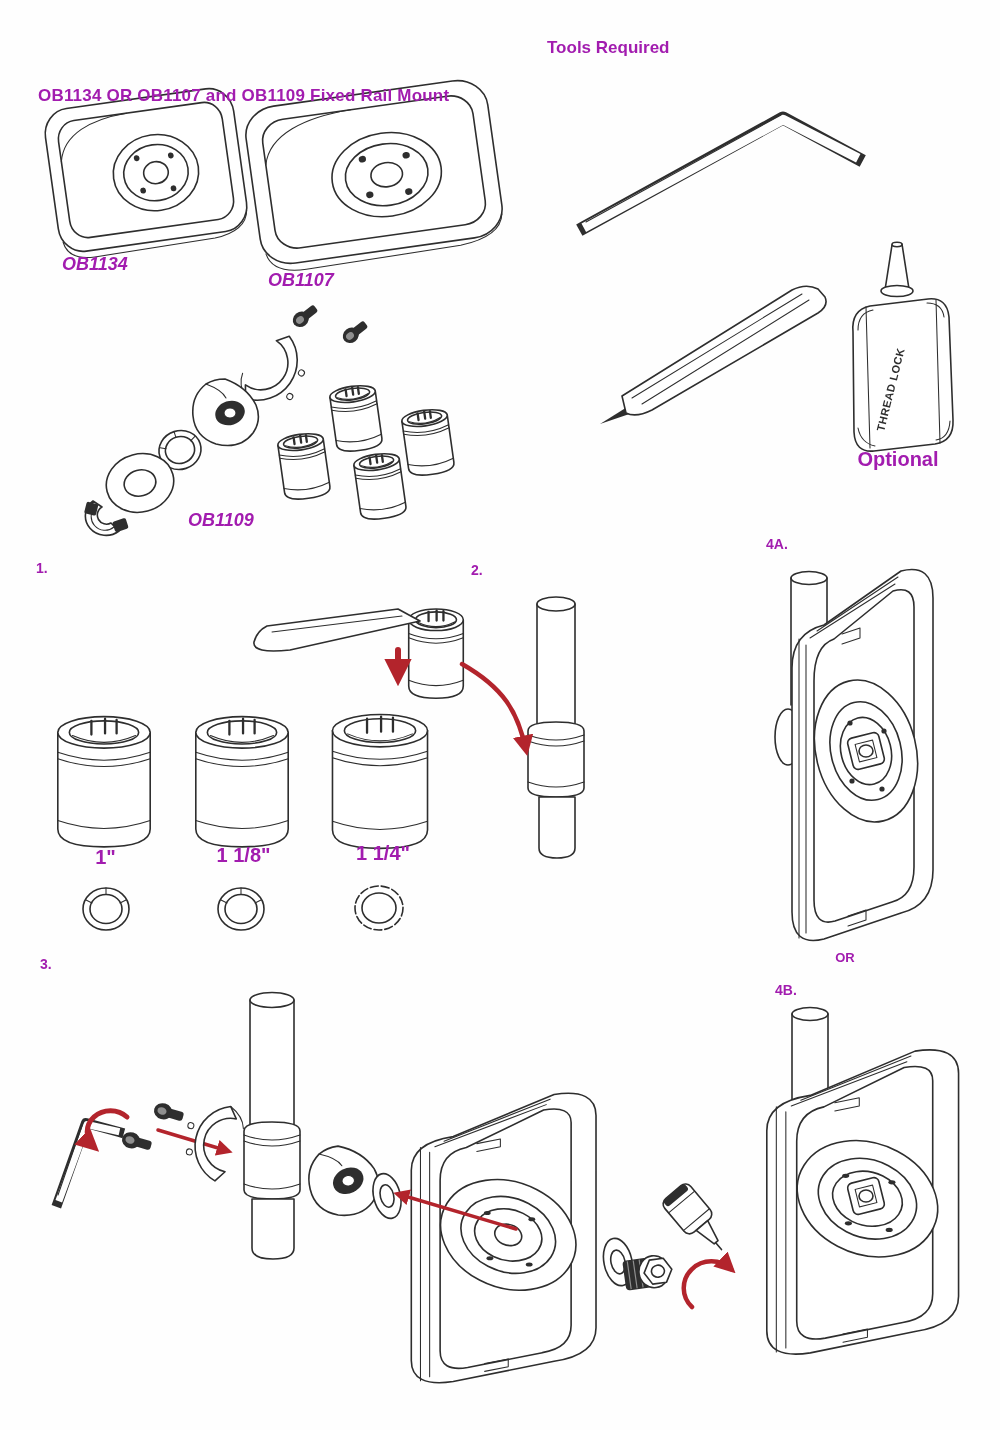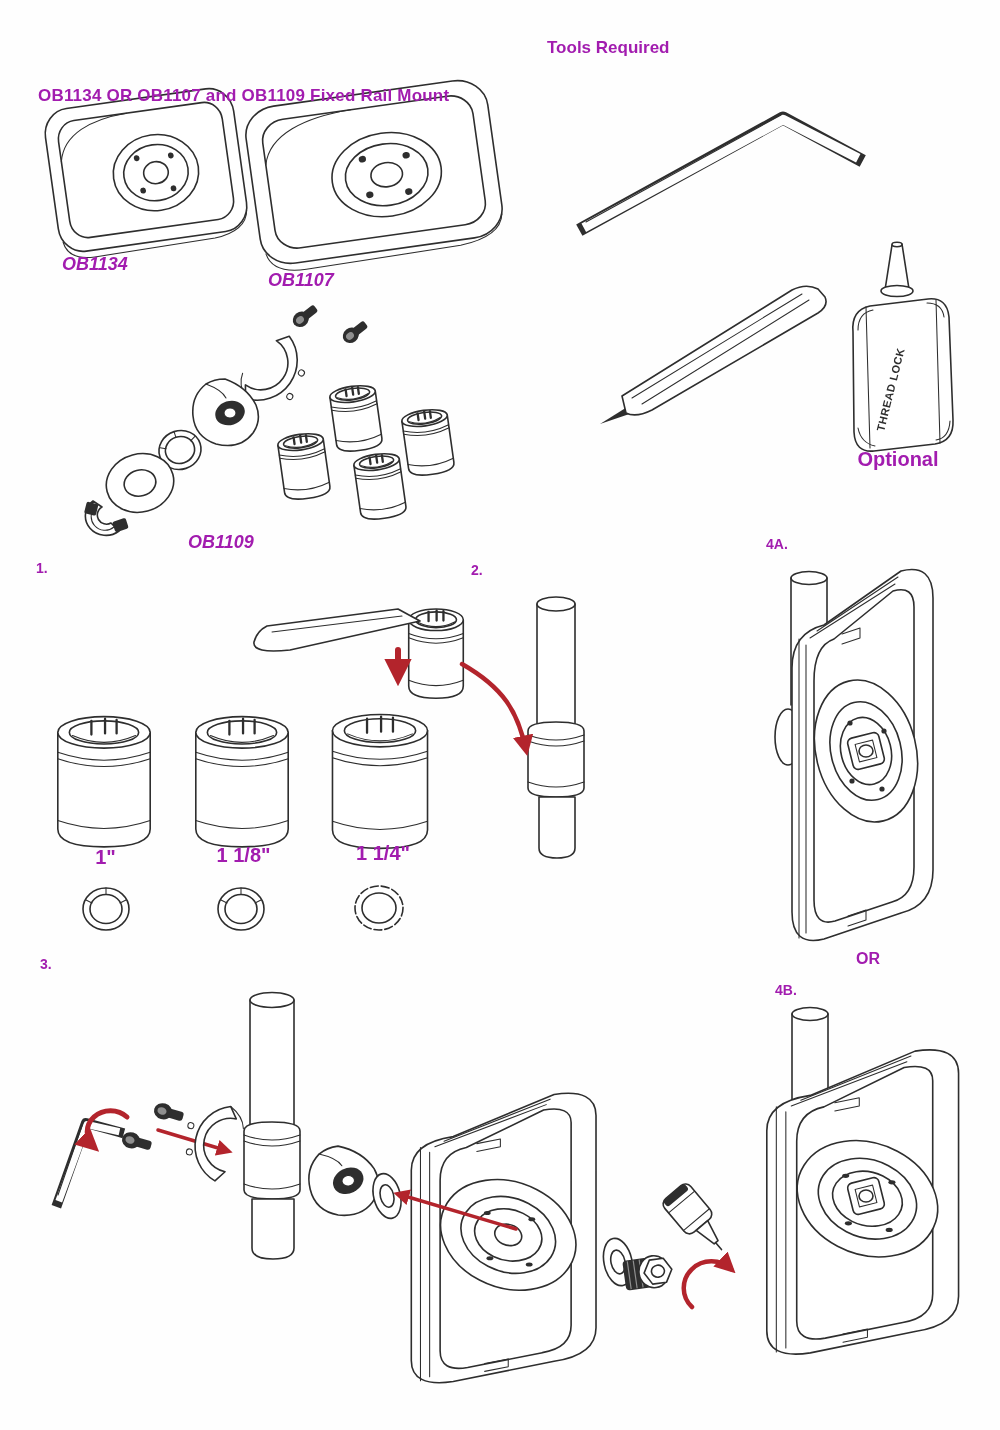--- a/index.html
+++ b/index.html
@@ -8,21 +8,21 @@
     font-family:"Liberation Sans",sans-serif;overflow:hidden;margin:0 auto;
   }
   .page svg{position:absolute;left:0;top:0;}
   .lbl{position:absolute;color:#a21caf;font-weight:bold;white-space:pre;}
   .t-title{font-size:17px;line-height:1.55;letter-spacing:.2px;}
   .t-head{font-size:17px;}
   .t-part{font-size:18px;text-align:left;font-style:italic;}
   .t-step{font-size:14px;}
   .t-size{font-size:20px;text-align:center;}
   .t-opt{font-size:20px;text-align:center;}
-  .t-or{font-size:16px;text-align:right;}
+  .t-or{font-size:13px;text-align:center;}
   
   .fw{fill:#ffffff;stroke:#2e2e2e;stroke-width:1.6;stroke-linejoin:round;stroke-linecap:round;}
   .ln{fill:none;stroke:#2e2e2e;stroke-width:1.6;stroke-linejoin:round;stroke-linecap:round;}
   .t{stroke-width:1.05;}
   .pr{stroke-width:2.3;}
   .ink{fill:#2e2e2e;stroke:none;}
   .red{fill:none;stroke:#b3242c;stroke-linecap:round;}
   .btl-txt{font-family:"Liberation Sans",sans-serif;font-size:11px;font-weight:bold;fill:#2e2e2e;letter-spacing:.5px;}
 </style>
 </head>
@@ -255,21 +255,21 @@
   </g>
 </svg>
 
 <div class="lbl t-title" style="left:38px;top:30px;width:480px;">
   <div>OB1134 OR OB1107 and OB1109 Fixed Rail Mount</div>
 </div>
 <div class="lbl t-head" style="left:547px;top:38px;">Tools Required</div>
 
 <div class="lbl t-part" style="left:62px;top:254px;width:160px;">OB1134</div>
 <div class="lbl t-part" style="left:268px;top:270px;width:180px;">OB1107</div>
-<div class="lbl t-part" style="left:188px;top:532px;width:140px;">OB1109</div>
+<div class="lbl t-part" style="left:188px;top:510px;width:140px;">OB1109</div>
 <div class="lbl t-opt" style="left:838px;top:448px;width:120px;">Optional</div>
 
 <div class="lbl t-step" style="left:36px;top:560px;">1.</div>
 <div class="lbl t-step" style="left:471px;top:562px;">2.</div>
 <div class="lbl t-step" style="left:40px;top:956px;">3.</div>
 <div class="lbl t-step" style="left:766px;top:536px;">4A.</div>
 <div class="lbl t-or" style="left:810px;top:950px;width:70px;">OR</div>
 <div class="lbl t-step" style="left:766px;top:982px;margin-left:9px;">4B.</div>
 
 <div class="lbl t-size" style="left:58px;top:846px;width:95px;">1"</div>

